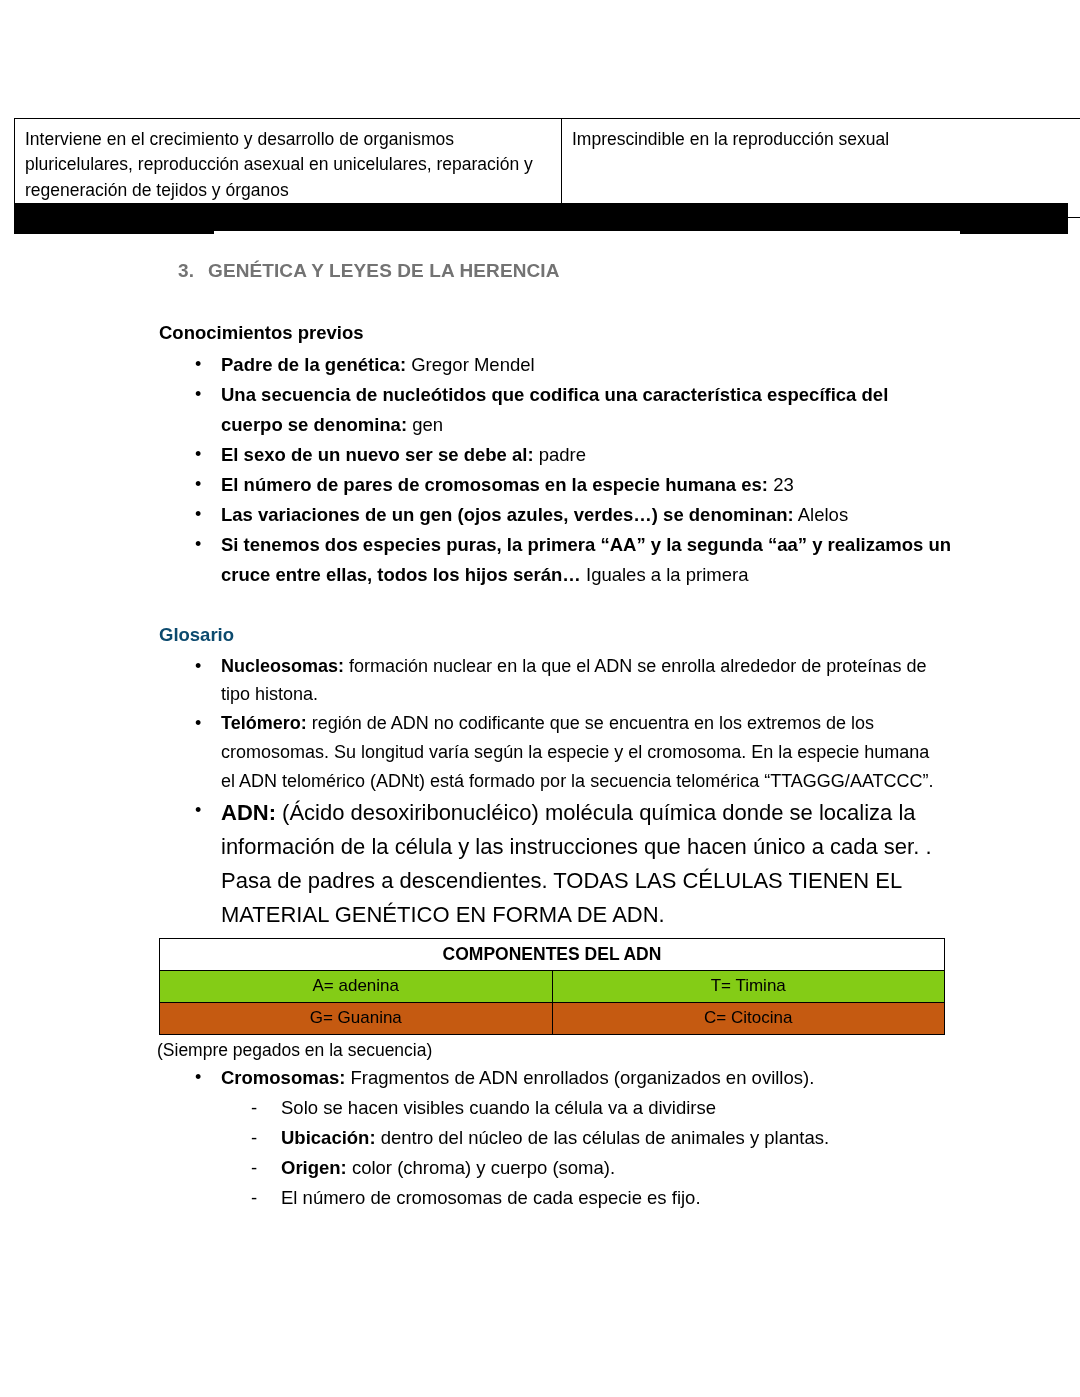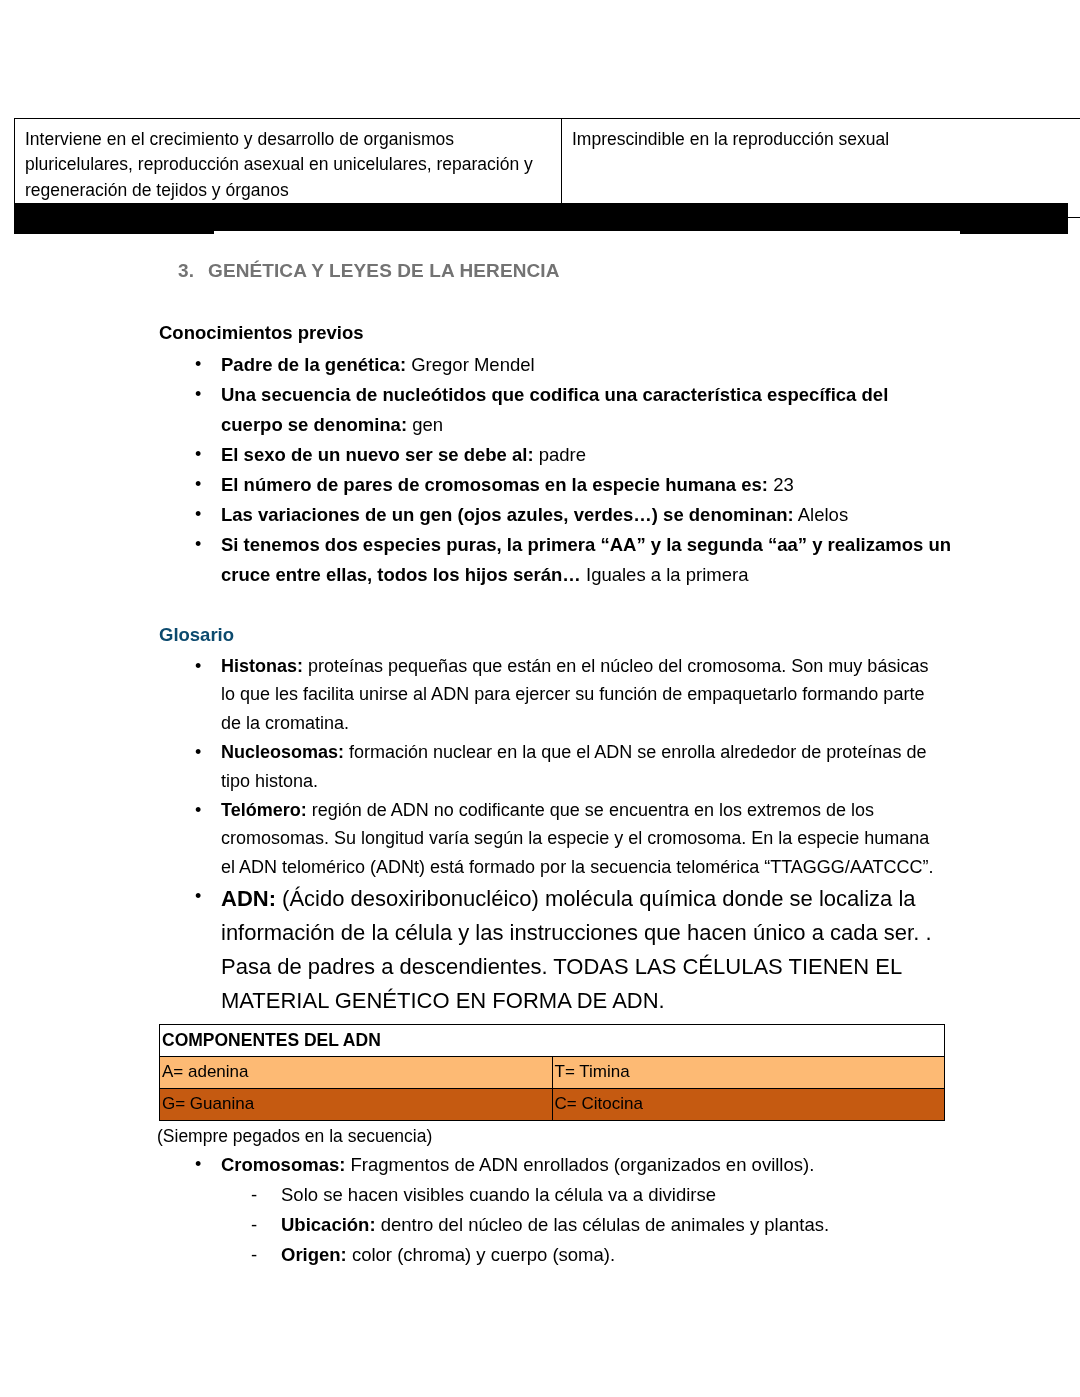--- a/index.html
+++ b/index.html
@@ -145,31 +145,32 @@
 
   
   .adn-table {
     margin: 6px 0 0 150px;
     border-collapse: collapse;
     table-layout: fixed;
     width: 786px;
   }
   .adn-table td {
     border: 1.6px solid #000000;
+    text-align: center;
     font-size: 17px;
     padding: 4px 2px 5px 2px;
     height: 22px;
   }
   .adn-table td.hdr {
     font-weight: bold;
     background: #ffffff;
     font-size: 17.5px;
   }
   .adn-table td.blue {
-    background: #fdba74;
+    background: #84cc16;
   }
   .adn-table td.orange {
     background: #C55A11;
   }
   .adn-note {
     margin: 2px 0 0 148px;
     font-size: 17.5px;
     line-height: 1.5;
   }
 
@@ -224,21 +225,20 @@
       <li><b>El sexo de un nuevo ser se debe al:</b><span> padre</span></li>
       <li><b>El número de pares de cromosomas en la especie humana es:</b><span> 23</span></li>
       <li><b>Las variaciones de un gen (ojos azules, verdes…) se denominan:</b><span> Alelos</span></li>
       <li><b>Si tenemos dos especies puras, la primera “AA” y la segunda “aa” y realizamos un cruce entre ellas, todos los hijos serán…</b><span> Iguales a la primera</span></li>
     </ul>
 
     <div class="spacer-lg"></div>
 
     <div class="subhead-red">Glosario</div>
     <ul class="bul gloss">
-      <li><b>Histonas:</b><span> proteínas pequeñas que están en el núcleo del cromosoma. Son muy básicas lo que les facilita unirse al ADN para ejercer su función de empaquetarlo formando parte de la cromatina.</span></li>
       <li><b>Nucleosomas:</b><span> formación nuclear en la que el ADN se enrolla alrededor de proteínas de tipo histona.</span></li>
       <li><b>Telómero:</b><span> región de ADN no codificante que se encuentra en los extremos de los cromosomas. Su longitud varía según la especie y el cromosoma. En la especie humana el ADN telomérico (ADNt) está formado por la secuencia telomérica “TTAGGG/AATCCC”.</span></li>
     </ul>
     <ul class="bul gloss small">
       <li><b>ADN:</b><span> (Ácido desoxiribonucléico) molécula química donde se localiza la información de la célula y las instrucciones que hacen único a cada ser. . Pasa de padres a descendientes. TODAS LAS CÉLULAS TIENEN EL MATERIAL GENÉTICO EN FORMA DE ADN.</span></li>
     </ul>
 
     <table class="adn-table">
       <tbody>
         <tr>
@@ -256,16 +256,17 @@
     </table>
     <div class="adn-note">(Siempre pegados en la secuencia)</div>
 
     <ul class="bul">
       <li><b>Cromosomas:</b><span> Fragmentos de ADN enrollados (organizados en ovillos).</span></li>
     </ul>
     <ul class="dash">
       <li><b></b><span>Solo se hacen visibles cuando la célula va a dividirse</span></li>
       <li><b>Ubicación:</b><span> dentro del núcleo de las células de animales y plantas.</span></li>
       <li><b>Origen:</b><span> color (chroma) y cuerpo (soma).</span></li>
+      <li><b></b><span>El número de cromosomas de cada especie es fijo.</span></li>
     </ul>
 
   </div>
 </div>
 
 </body></html>

